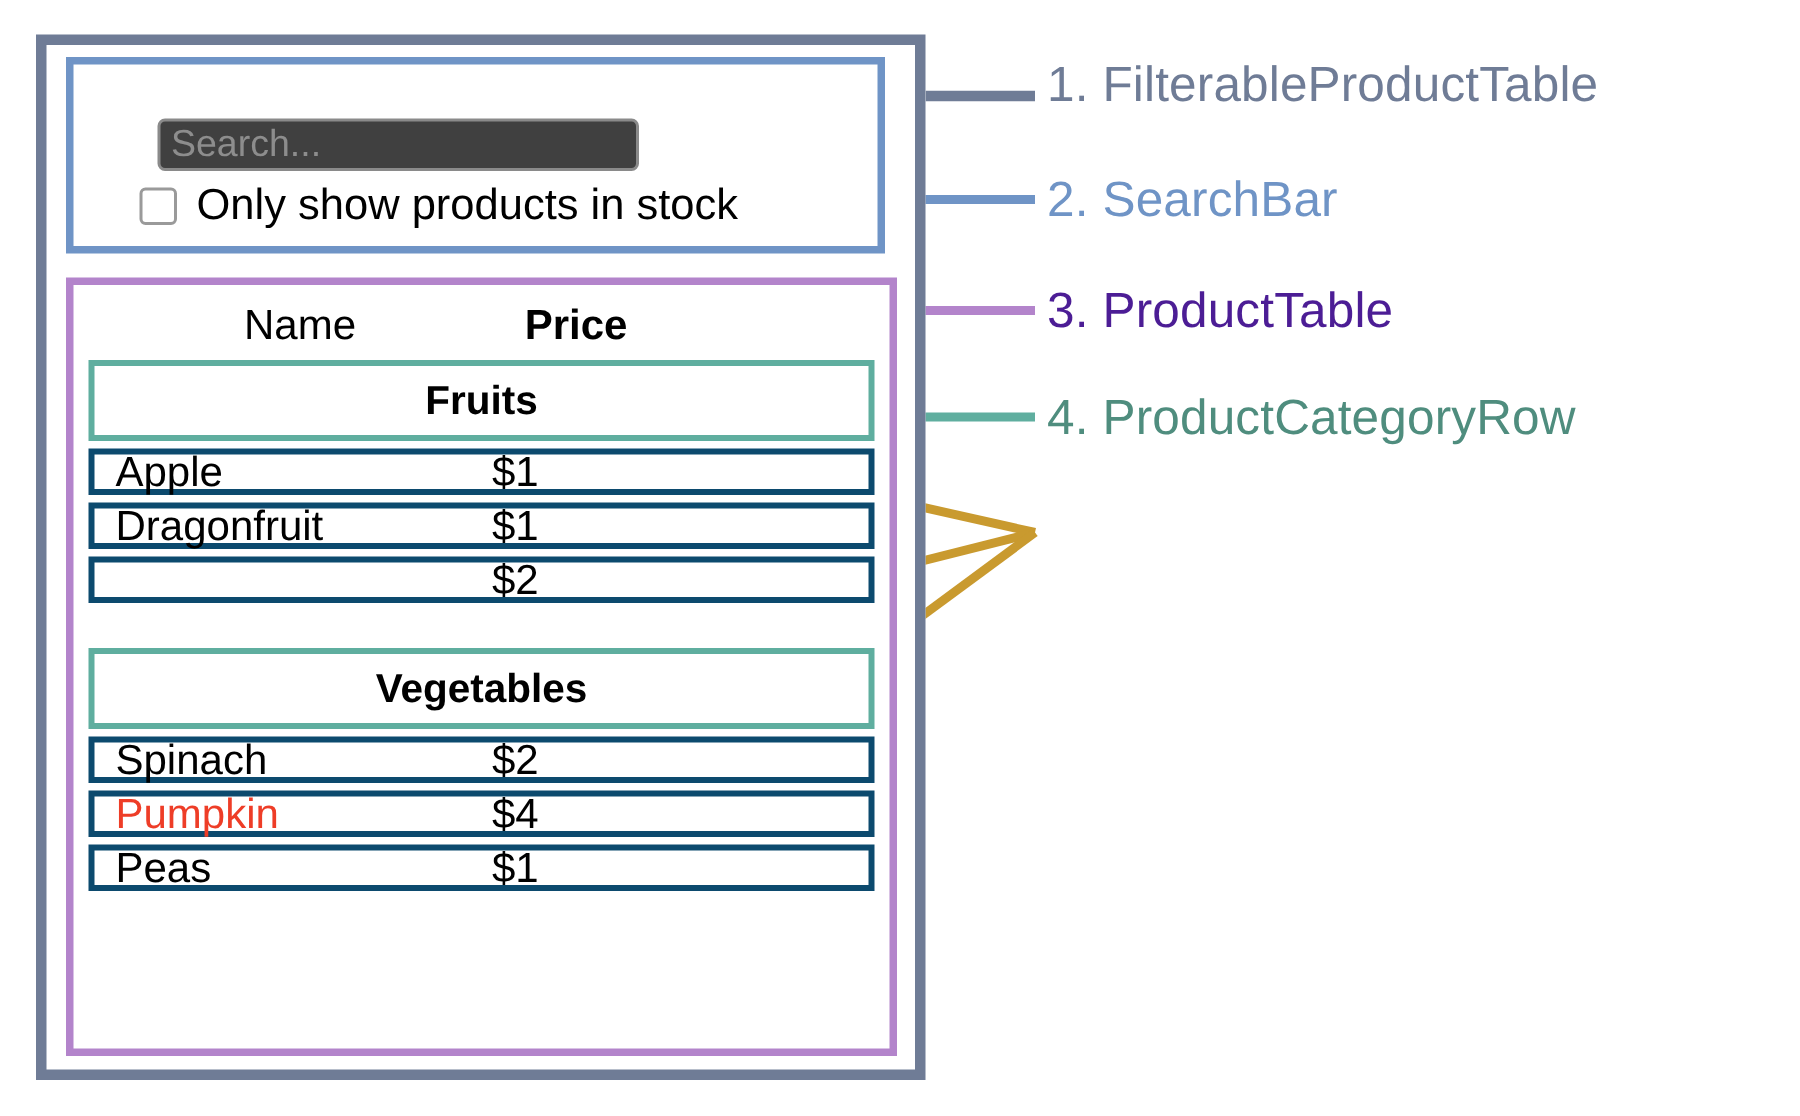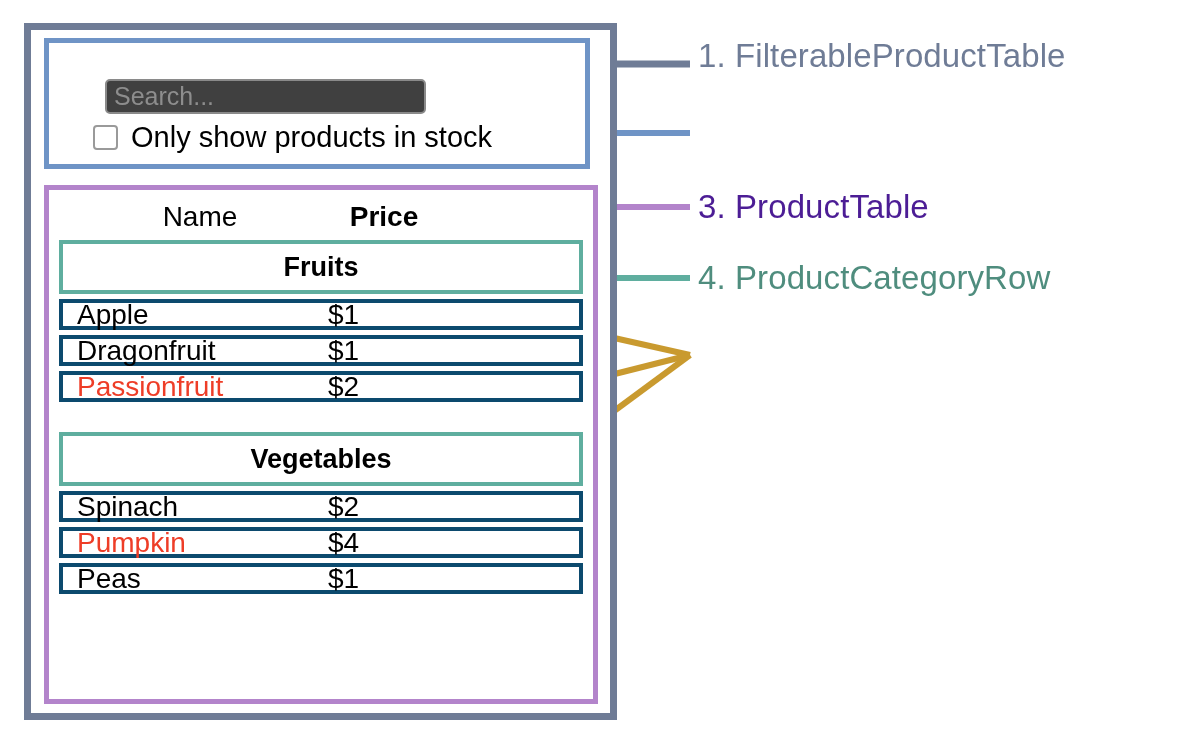--- a/index.html
+++ b/index.html
@@ -244,21 +244,20 @@
         <span class="product-name">Apple</span>
         <span class="product-price">$1</span>
       </div>
 
       <div class="product-row">
         <span class="product-name">Dragonfruit</span>
         <span class="product-price">$1</span>
       </div>
 
       <div class="product-row">
-        <span class="product-name out-of-stock">Passionfruit</span>
         <span class="product-price">$2</span>
       </div>
 
       <div class="group-gap"></div>
 
       <div class="category-row">
         <span class="category-label">Vegetables</span>
       </div>
 
       <div class="product-row">
@@ -274,19 +273,20 @@
       <div class="product-row">
         <span class="product-name">Peas</span>
         <span class="product-price">$1</span>
       </div>
 
     </div>
   </div>
 
   <div class="legend-label" style="left:698px; top:37px; color:#6f7c96;">1. FilterableProductTable</div>
 
+  <div class="legend-label" style="left:698px; top:114px; color:#6f94c6;">2. SearchBar</div>
 
   <div class="legend-label" style="left:698px; top:188px; color:#4c1d95;">3. ProductTable</div>
 
   <div class="legend-label" style="left:698px; top:259px; color:#4f8d7e;">4. ProductCategoryRow</div>
 
 
 </div>
 
 </body></html>

